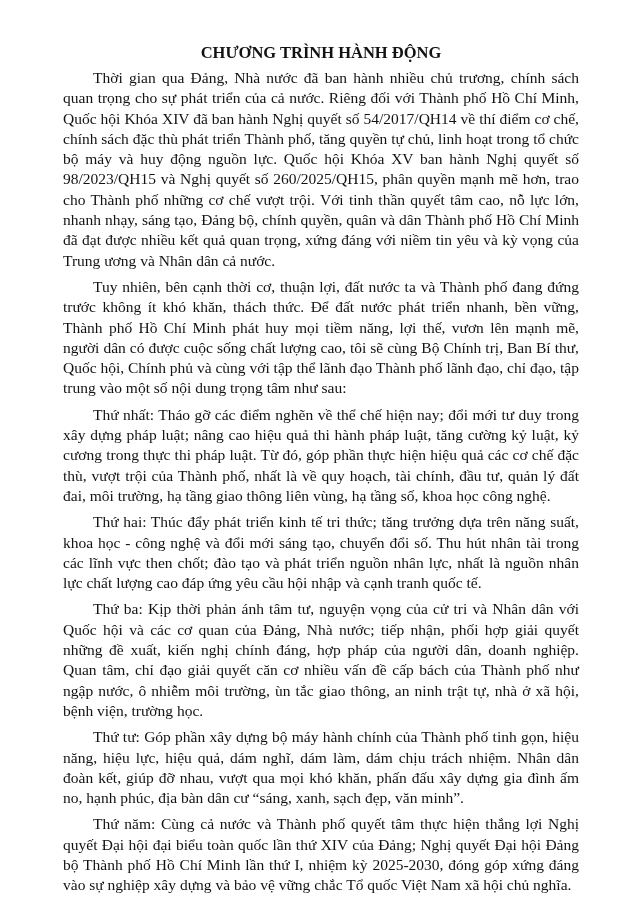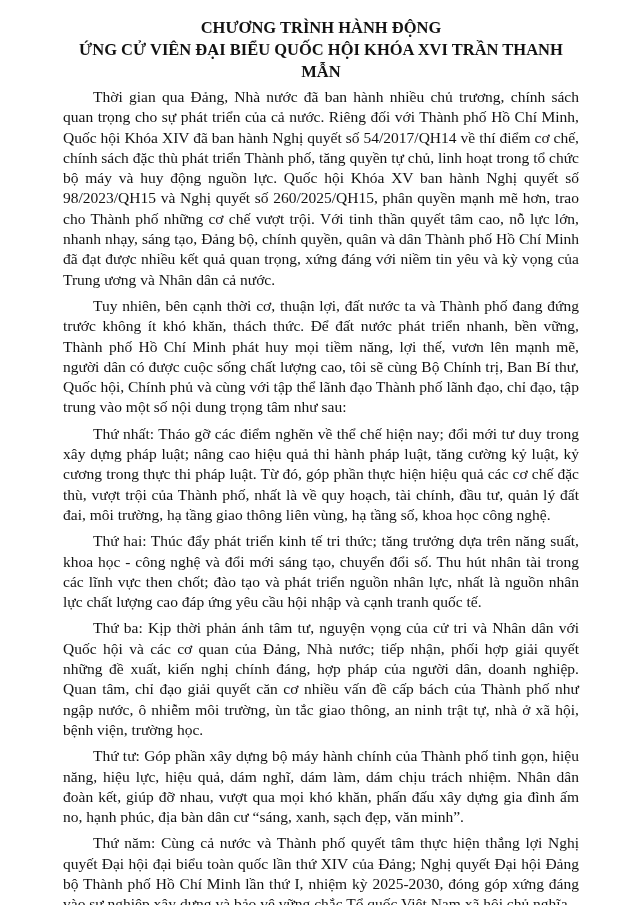--- a/index.html
+++ b/index.html
@@ -6,21 +6,21 @@
     margin: 0;
     padding: 0;
     background: #ffffff;
   }
   .page {
     position: relative;
     width: 640px;
     height: 905px;
     background: #ffffff;
     box-sizing: border-box;
-    padding: 17px 61px 0 63px;
+    padding: 42px 61px 0 63px;
     font-family: "Liberation Serif", "DejaVu Serif", serif;
     color: #121212;
     overflow: hidden;
   }
   .doc-title {
     text-align: center;
     font-weight: bold;
     font-size: 16.5px;
     line-height: 22px;
     margin: 0;
@@ -38,21 +38,20 @@
   .para-lead {
     font-weight: normal;
   }
 </style>
 </head>
 <body>
 
 <div class="page">
 
   <h1 class="doc-title">CHƯƠNG TRÌNH HÀNH ĐỘNG</h1>
-  <h1 class="doc-title">ỨNG CỬ VIÊN ĐẠI BIỂU QUỐC HỘI KHÓA XVI TRẦN THANH MẪN</h1>
 
   <div class="doc-body">
 
     <p class="para first"><span class="para-lead"></span><span>Thời gian qua Đảng, Nhà nước đã ban hành nhiều chủ trương, chính sách quan trọng cho sự phát triển của cả nước. Riêng đối với Thành phố Hồ Chí Minh, Quốc hội Khóa XIV đã ban hành Nghị quyết số 54/2017/QH14 về thí điểm cơ chế, chính sách đặc thù phát triển Thành phố, tăng quyền tự chủ, linh hoạt trong tổ chức bộ máy và huy động nguồn lực. Quốc hội Khóa XV ban hành Nghị quyết số 98/2023/QH15 và Nghị quyết số 260/2025/QH15, phân quyền mạnh mẽ hơn, trao cho Thành phố những cơ chế vượt trội. Với tinh thần quyết tâm cao, nỗ lực lớn, nhanh nhạy, sáng tạo, Đảng bộ, chính quyền, quân và dân Thành phố Hồ Chí Minh đã đạt được nhiều kết quả quan trọng, xứng đáng với niềm tin yêu và kỳ vọng của Trung ương và Nhân dân cả nước.</span></p>
 
     <p class="para"><span class="para-lead"></span><span>Tuy nhiên, bên cạnh thời cơ, thuận lợi, đất nước ta và Thành phố đang đứng trước không ít khó khăn, thách thức. Để đất nước phát triển nhanh, bền vững, Thành phố Hồ Chí Minh phát huy mọi tiềm năng, lợi thế, vươn lên mạnh mẽ, người dân có được cuộc sống chất lượng cao, tôi sẽ cùng Bộ Chính trị, Ban Bí thư, Quốc hội, Chính phủ và cùng với tập thể lãnh đạo Thành phố lãnh đạo, chỉ đạo, tập trung vào một số nội dung trọng tâm như sau:</span></p>
 
     <p class="para"><span class="para-lead">Thứ nhất:</span><span> Tháo gỡ các điểm nghẽn về thể chế hiện nay; đổi mới tư duy trong xây dựng pháp luật; nâng cao hiệu quả thi hành pháp luật, tăng cường kỷ luật, kỷ cương trong thực thi pháp luật. Từ đó, góp phần thực hiện hiệu quả các cơ chế đặc thù, vượt trội của Thành phố, nhất là về quy hoạch, tài chính, đầu tư, quản lý đất đai, môi trường, hạ tầng giao thông liên vùng, hạ tầng số, khoa học công nghệ.</span></p>
 
     <p class="para"><span class="para-lead">Thứ hai:</span><span> Thúc đẩy phát triển kinh tế tri thức; tăng trưởng dựa trên năng suất, khoa học - công nghệ và đổi mới sáng tạo, chuyển đổi số. Thu hút nhân tài trong các lĩnh vực then chốt; đào tạo và phát triển nguồn nhân lực, nhất là nguồn nhân lực chất lượng cao đáp ứng yêu cầu hội nhập và cạnh tranh quốc tế.</span></p>

